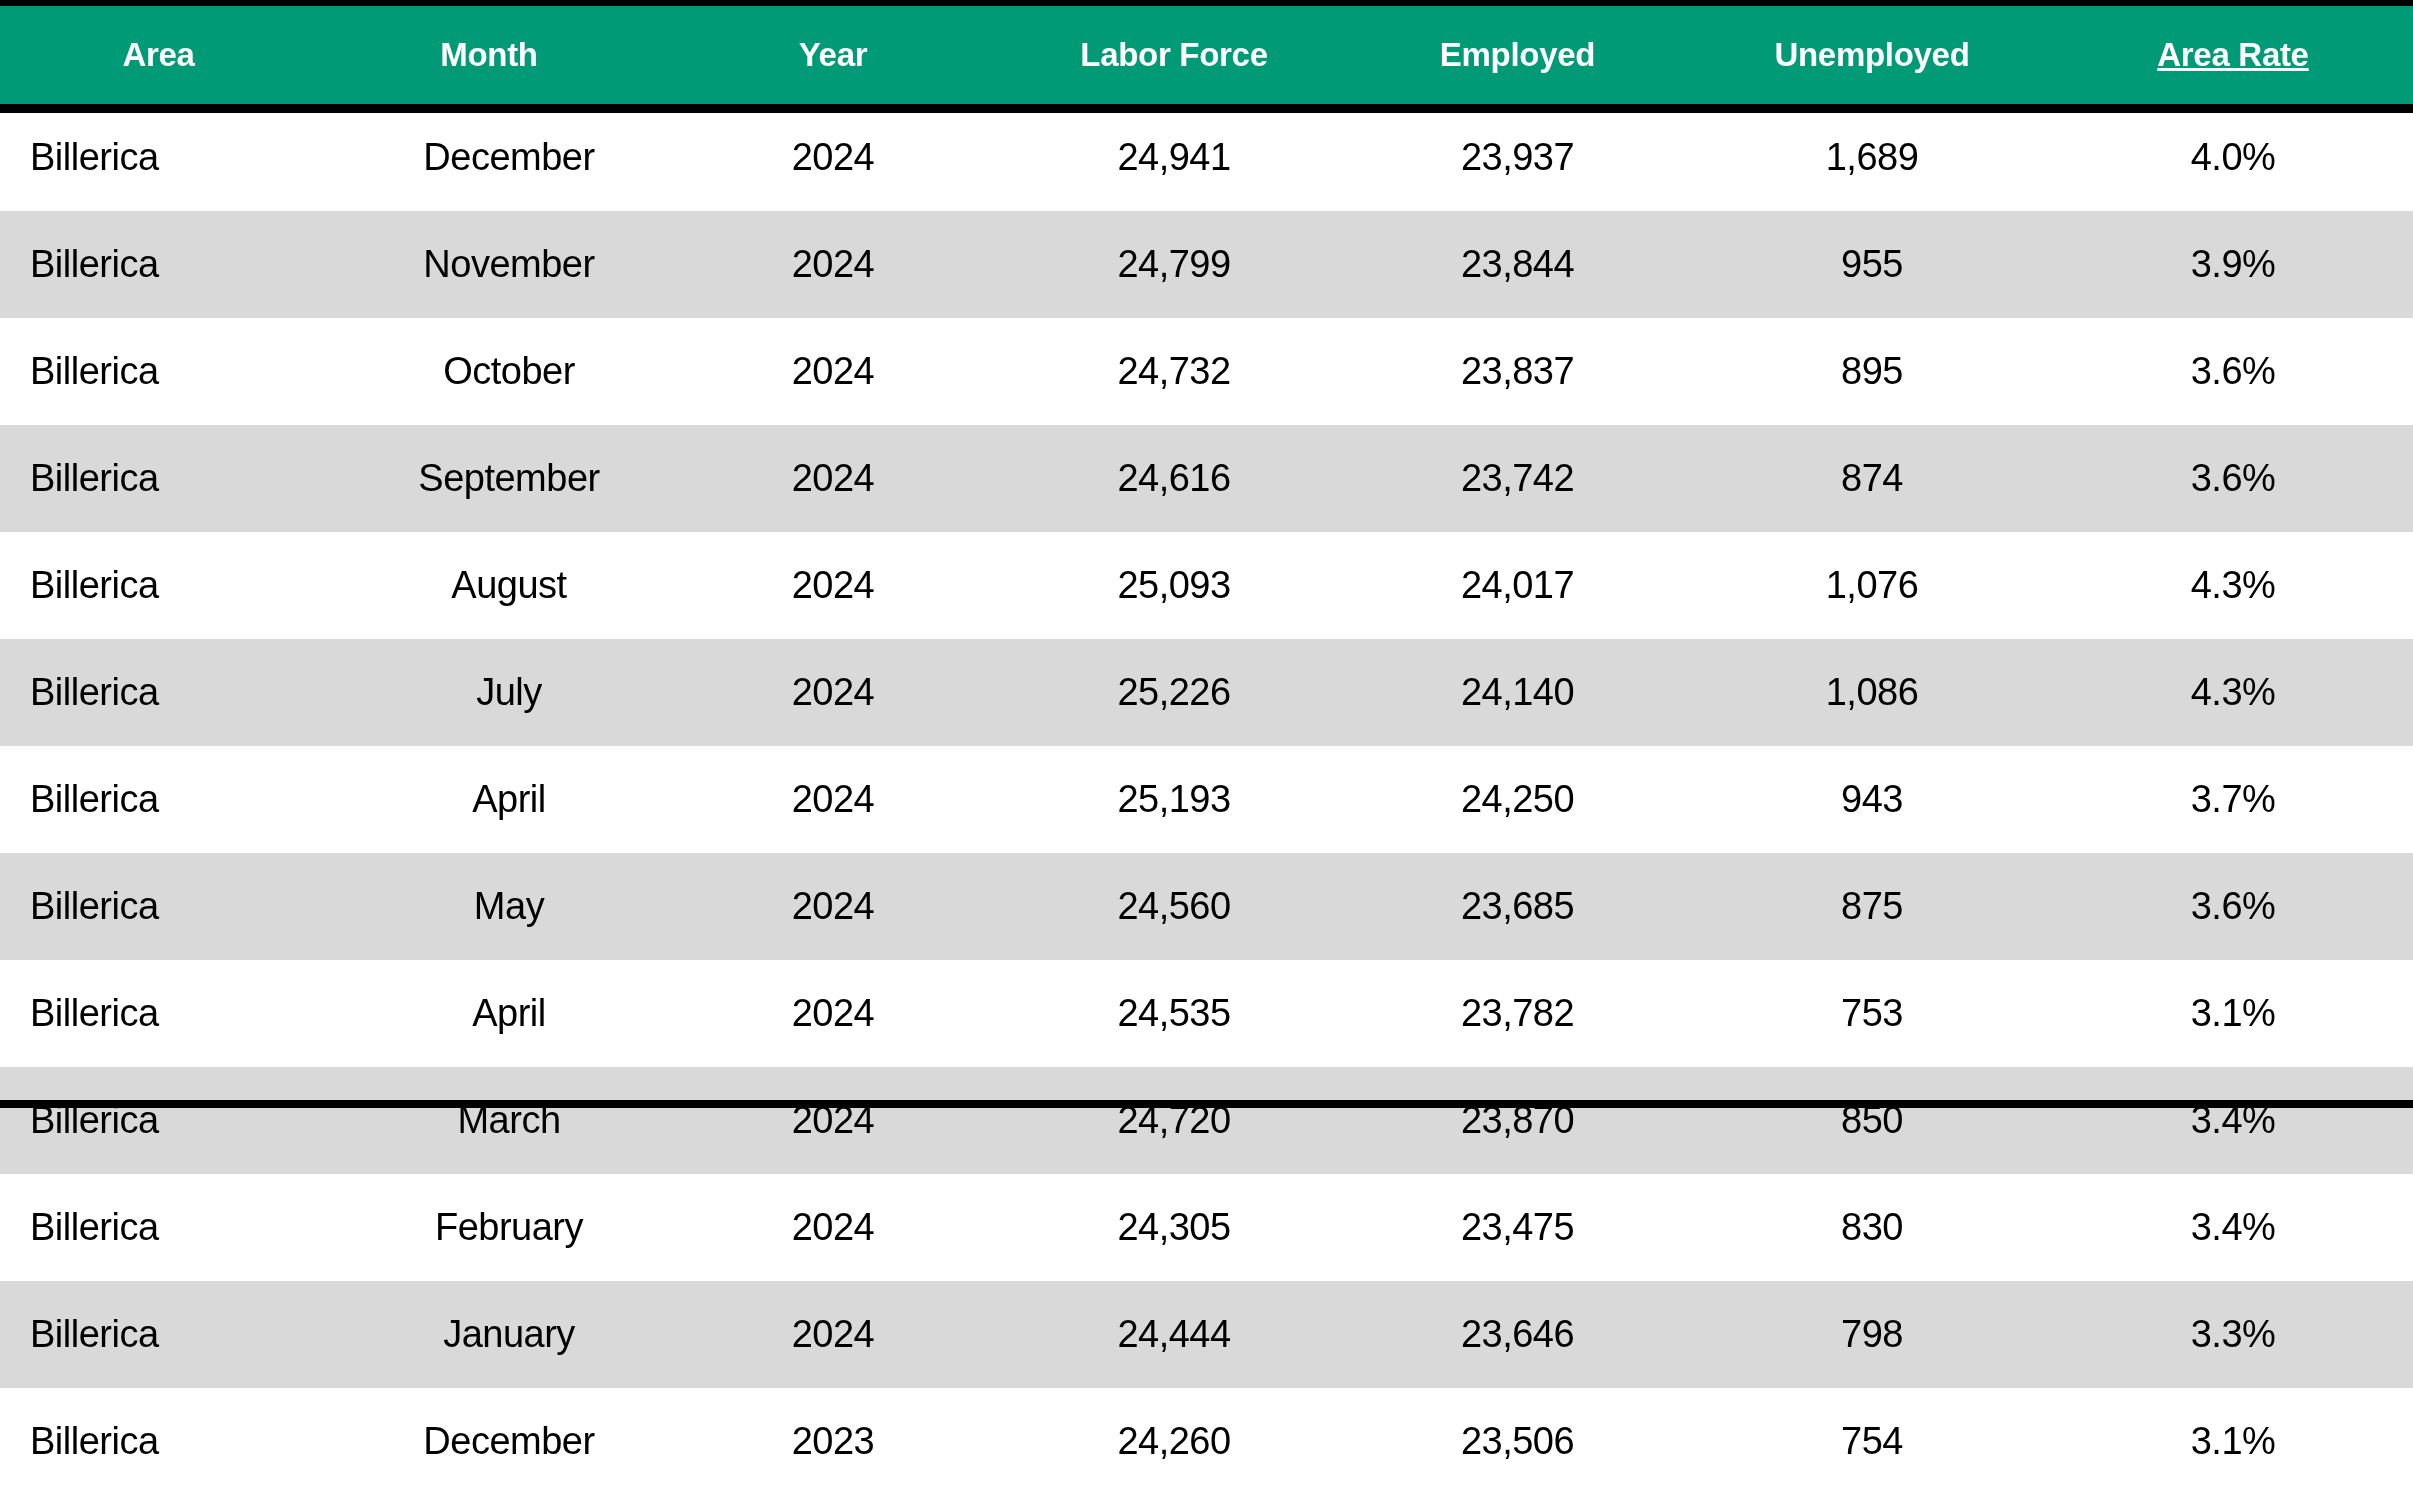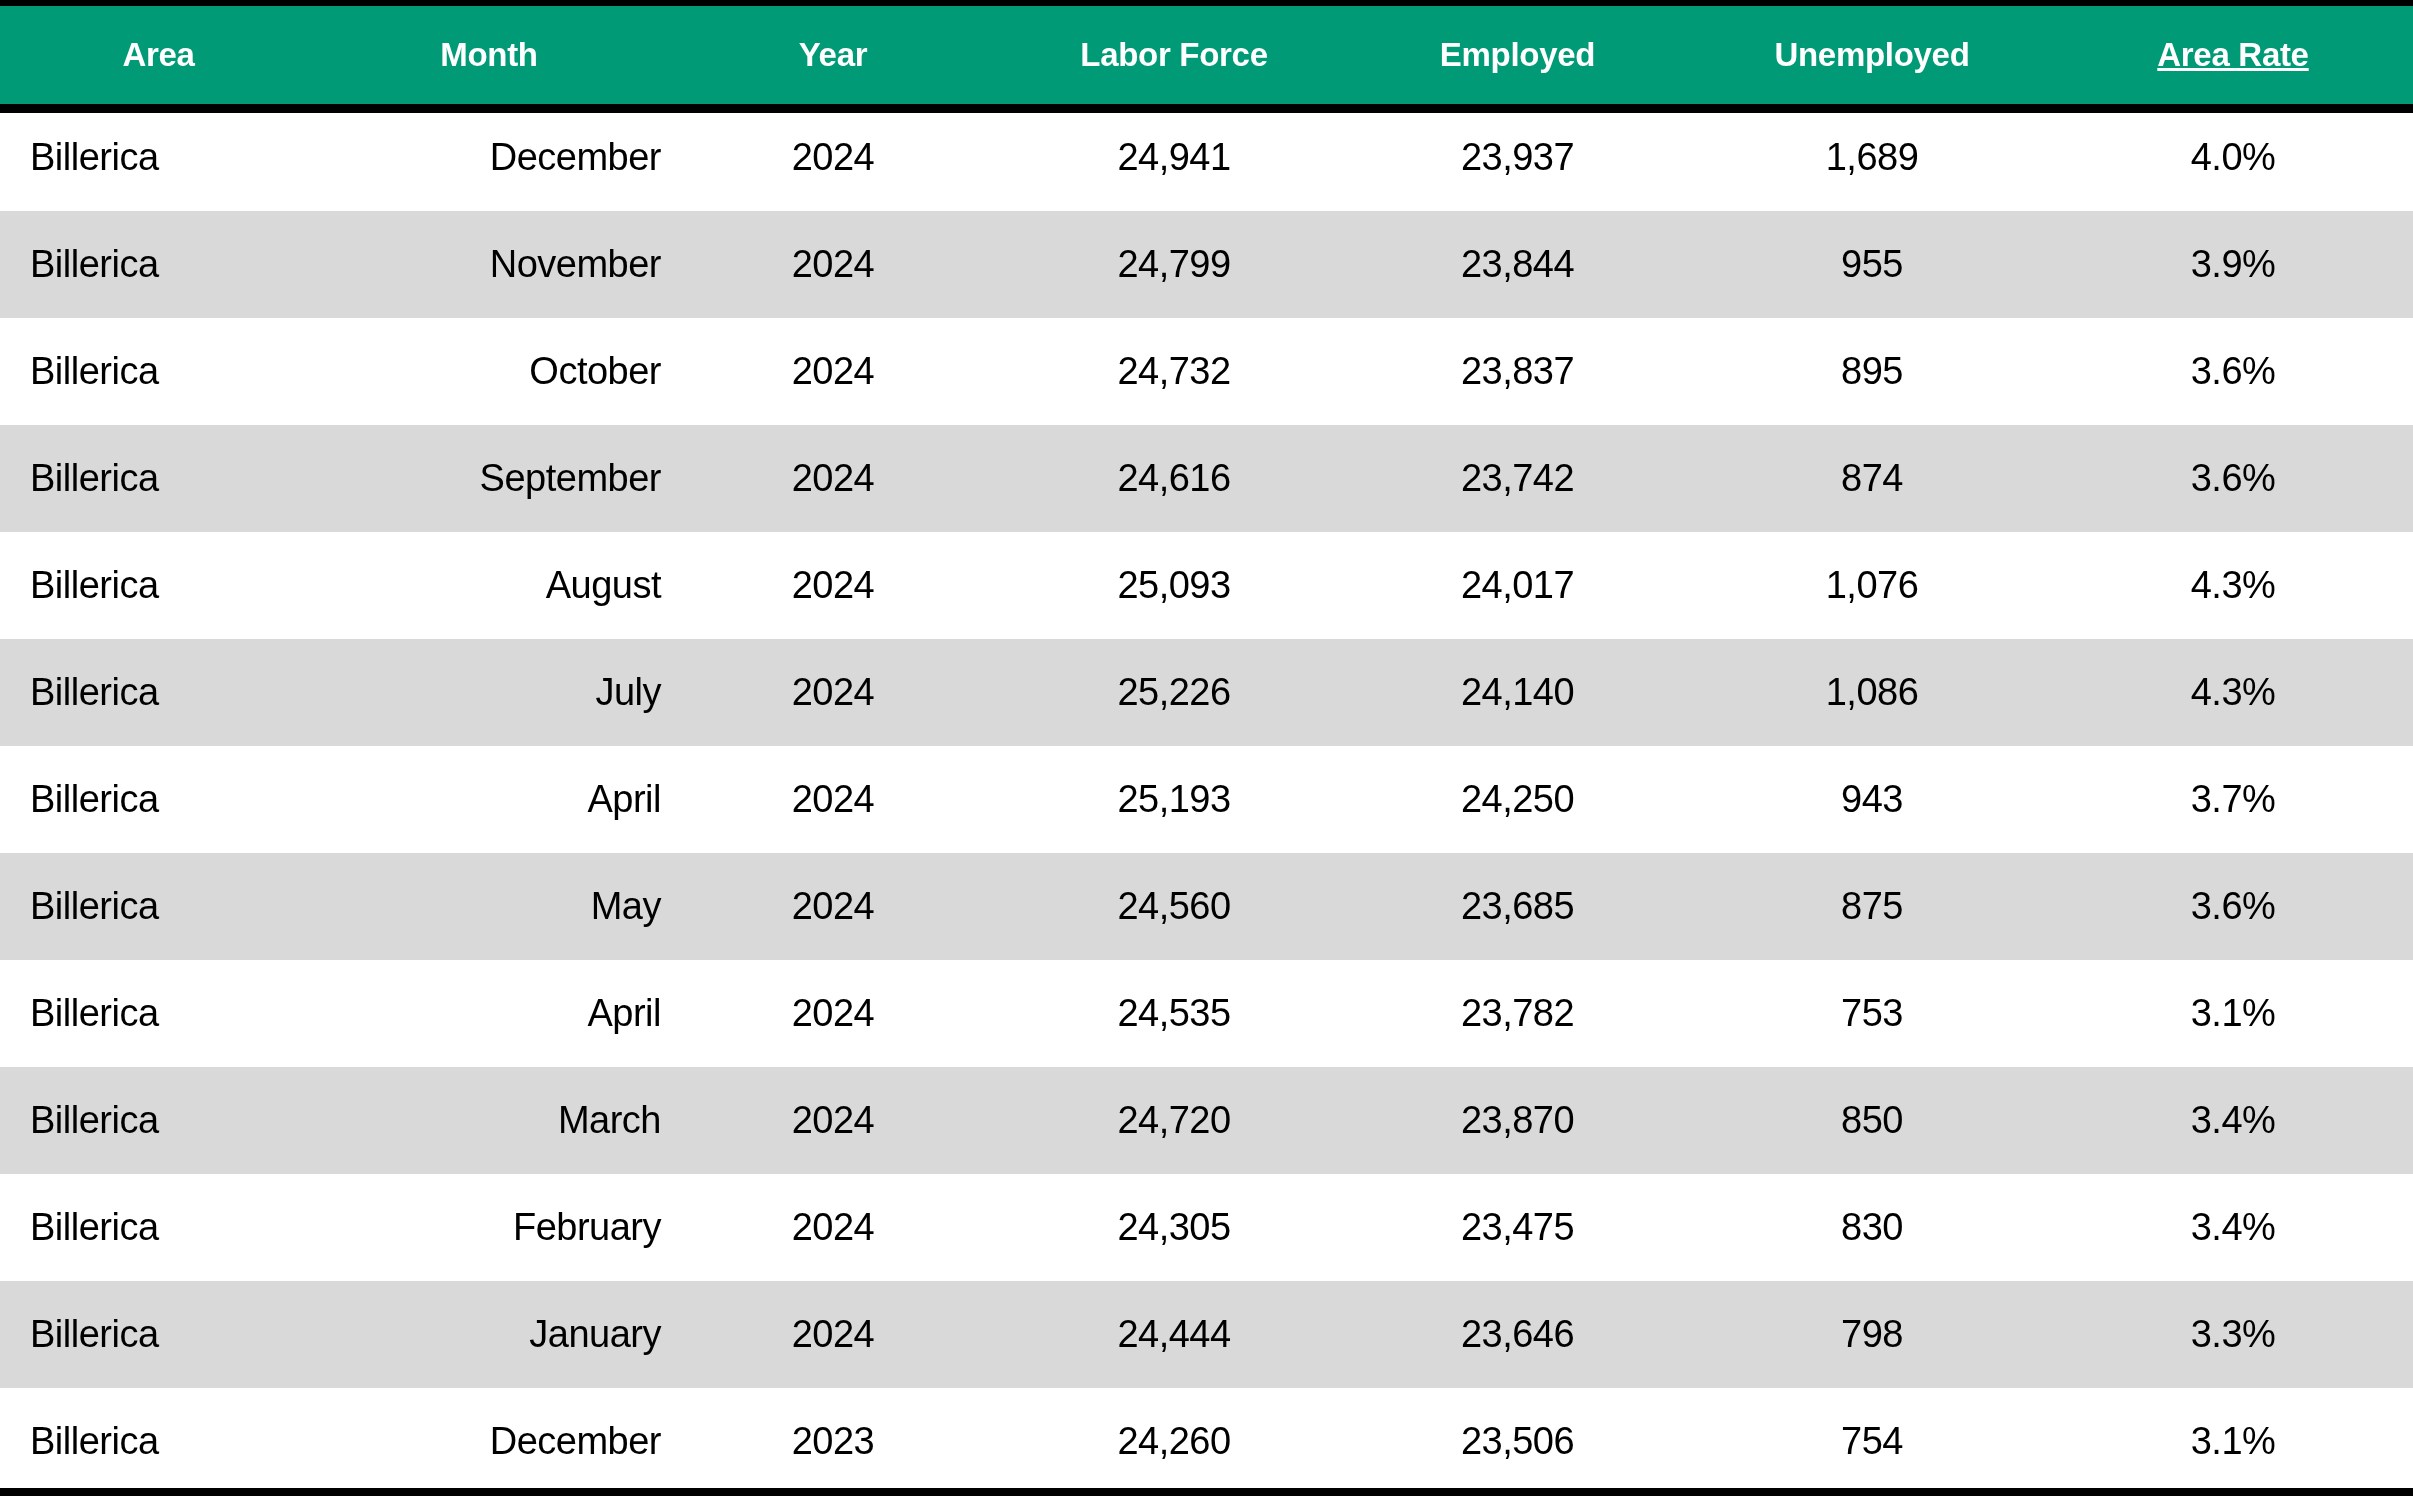--- a/index.html
+++ b/index.html
@@ -9,21 +9,21 @@
   }
   body {
     width: 2413px;
     height: 1508px;
     font-family: "Liberation Sans", "DejaVu Sans", sans-serif;
     overflow: hidden;
   }
 
   .table-wrap {
     width: 2413px;
-    height: 1496px;
+    height: 1108px;
     position: relative;
     box-sizing: border-box;
   }
 
   
   .rule-top {
     position: absolute;
     left: 0;
     top: 0;
     width: 2413px;
@@ -95,21 +95,21 @@
     padding: 0;
     vertical-align: middle;
     white-space: nowrap;
     letter-spacing: -0.5px;
   }
   td.cell-area {
     text-align: left;
     padding-left: 30px;
   }
   td.cell-month {
-    text-align: right;
+    text-align: center;
     padding-left: 40px;
   }
   td.cell-num {
     text-align: center;
   }
 </style>
 </head>
 <body>
 
 <div class="table-wrap">

